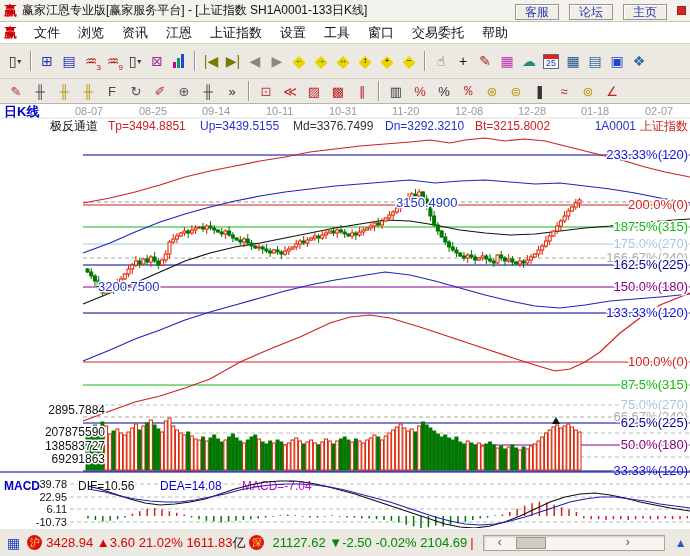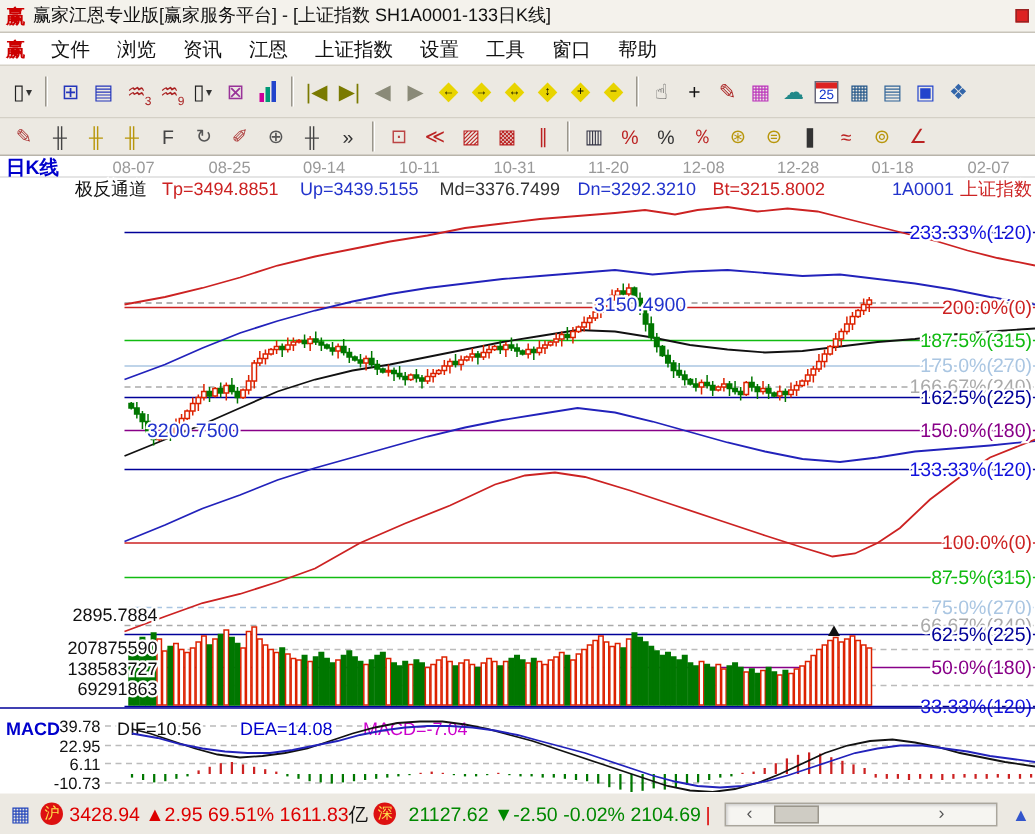--- a/index.html
+++ b/index.html
@@ -57,33 +57,35 @@
 </style>
 </head>
 <body>
 
 <div class="win">
 
   <div class="titlebar">
     <span class="applogo">赢</span>
     <span class="title">赢家江恩专业版[赢家服务平台] - [上证指数  SH1A0001-133日K线]</span>
     <span class="tspacer"></span>
+    <span id="titleButtons"><span class="tbtn">客服</span><span class="tbtn">论坛</span><span class="tbtn">主页</span></span>
     <span class="winbtn"></span>
   </div>
 
   <div class="menubar" id="menubar">
       <span class="menulogo">赢</span>
       <span class="menuitem">文件</span>
       <span class="menuitem">浏览</span>
       <span class="menuitem">资讯</span>
       <span class="menuitem">江恩</span>
       <span class="menuitem">上证指数</span>
       <span class="menuitem">设置</span>
       <span class="menuitem">工具</span>
       <span class="menuitem">窗口</span>
+      <span class="menuitem">交易委托</span>
       <span class="menuitem">帮助</span>
     </div>
 
   <div class="toolbar t1" id="toolbar1">
       <span class="icon" style="color: rgb(34, 34, 34);">▯<span class="caret">▾</span></span>
       <span class="sepv"></span>
       <span class="icon" style="color: rgb(36, 54, 187);">⊞</span>
       <span class="icon" style="color: rgb(36, 54, 187);">▤</span>
       <span class="icon" style="color: rgb(170, 34, 34);">♒<span class="sub">3</span></span>
       <span class="icon" style="color: rgb(170, 34, 34);">♒<span class="sub">9</span></span>
@@ -742,21 +744,21 @@
           <polyline points="88,486 100,489 115,494 130,499 145,503 160,505 175,504 190,502 205,499 220,494 235,489 250,485 265,482 280,481 295,481 310,483 325,486 340,490 355,494 370,499 385,504 400,509 415,514 430,519 445,524 460,527 475,528 490,526 505,522 520,516 535,509 550,502 565,497 580,494 595,493 610,495 625,498 640,502 655,505 670,508 690,511" fill="none" stroke="#111111" stroke-width="1.2"></polyline>
           <polyline points="88,489 105,492 120,496 135,499 150,501 165,502 180,502 195,500 210,497 225,494 240,490 255,487 270,485 285,484 300,484 315,485 330,487 345,490 360,494 375,498 390,502 405,507 420,512 435,517 450,521 465,524 480,525 495,524 510,521 525,517 540,512 555,507 570,502 585,499 600,497 615,497 630,499 645,501 660,504 675,506 690,508" fill="none" stroke="#2222bb" stroke-width="1.2"></polyline>
         </g>
       </svg>
   </div>
 
   <div class="statusbar">
     <span class="sicon">▦</span>
     <span class="badge">沪</span>
     <span class="shtext">
-      <span>3428.94</span>&nbsp;<span>▲2.95</span>&nbsp;<span>69.51%</span>&nbsp;<span>1611.83</span><span class="unit">亿</span>
+      <span>3428.94</span>&nbsp;<span>▲3.60</span>&nbsp;<span>21.02%</span>&nbsp;<span>1611.83</span><span class="unit">亿</span>
     </span>
     <span class="badge">深</span>
     <span class="sztext">
       <span>21127.62</span>&nbsp;<span>▼-2.50</span>&nbsp;<span>-0.02%</span>&nbsp;<span>2104.69</span>
     </span>
     <span class="caretbar">|</span>
     <span class="track">
       <span class="arr arrL">‹</span>
       <span class="thumb"></span>
       <span class="arr arrR">›</span>

